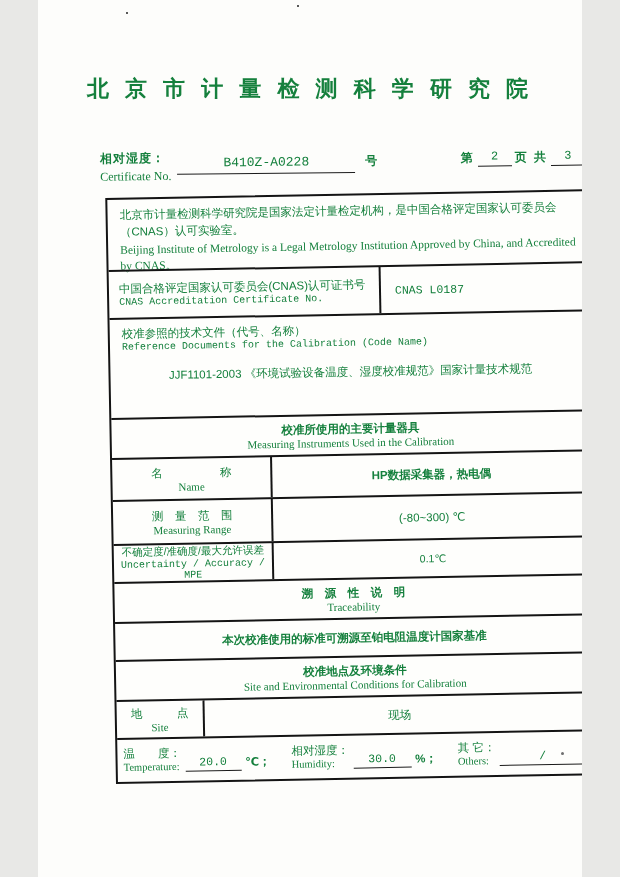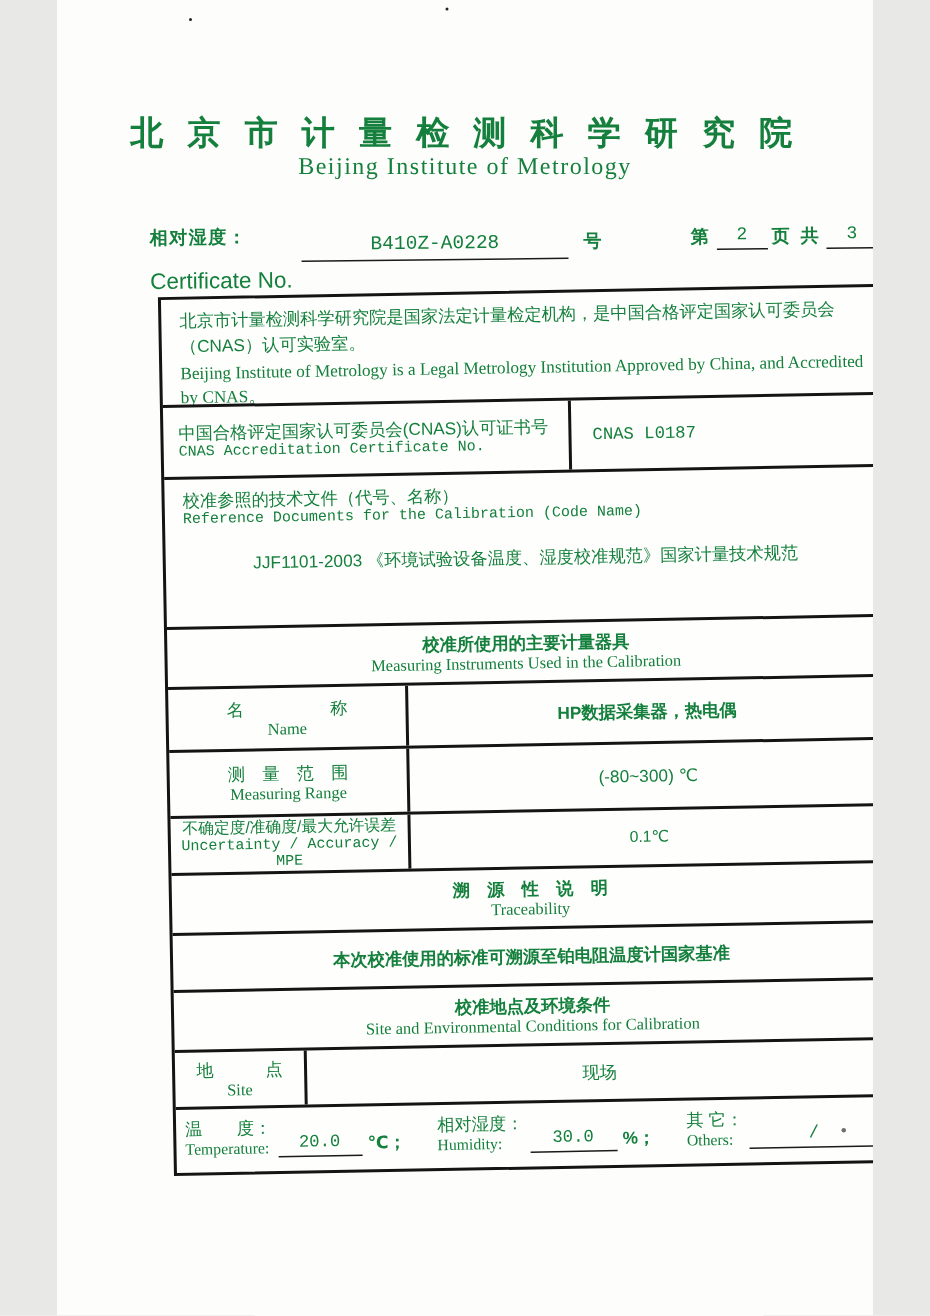--- a/index.html
+++ b/index.html
@@ -25,21 +25,21 @@
     font-family:"Liberation Serif","DejaVu Serif",serif;font-size:16px;letter-spacing:1px;
   }
   
   .cert-line{
     position:absolute;top:148px;left:62px;width:505px;
     display:flex;justify-content:space-between;align-items:flex-start;
     transform:rotate(-0.6deg);
   }
   .cert-left{display:flex;align-items:flex-start;}
   .cert-label-cn{font-size:12px;font-weight:bold;letter-spacing:1px;}
-  .cert-label-en{font-size:15px;font-family:Liberation Sans, sans-serif;margin-top:12px;}
+  .cert-label-en{font-size:12px;font-family:Liberation Serif, serif;margin-top:2px;}
   .cert-value{
     display:inline-block;margin:6px 0 0 6px;width:178px;text-align:center;
     font-family:"Liberation Mono","DejaVu Sans Mono",monospace;font-size:13px;
     border-bottom:1.5px solid #1b1b1b;padding-bottom:3px;
   }
   .cert-suffix{font-size:12px;font-weight:bold;margin:5px 0 0 10px;}
   .page-info{display:flex;align-items:flex-start;font-size:12px;font-weight:bold;margin-top:3px;}
   .page-info .pn-txt{margin:0 3px;letter-spacing:2px;}
   .pn-num{
     display:inline-block;width:34px;text-align:center;border-bottom:1.5px solid #1b1b1b;
@@ -102,21 +102,20 @@
 
 <div class="page">
 
   <div class="streak"></div>
   <div class="speck" style="left:88px;top:12px;width:2px;height:2px;"></div>
   <div class="speck" style="left:259px;top:5px;width:2px;height:2px;"></div>
   <div class="speck" style="left:610px;top:2px;width:4px;height:4px;"></div>
   <div class="speck" style="left:523px;top:752px;width:3px;height:3px;"></div>
 
   <div class="title-cn">北 京 市 计 量 检 测 科 学 研 究 院</div>
-  <div class="title-en">Beijing Institute of  Metrology</div>
 
   <div class="cert-line">
     <div class="cert-left">
       <div>
         <div class="cert-label-cn">相对湿度：</div>
         <div class="cert-label-en">Certificate No.</div>
       </div>
       <span class="cert-value">B410Z-A0228</span>
       <span class="cert-suffix">号</span>
     </div>

